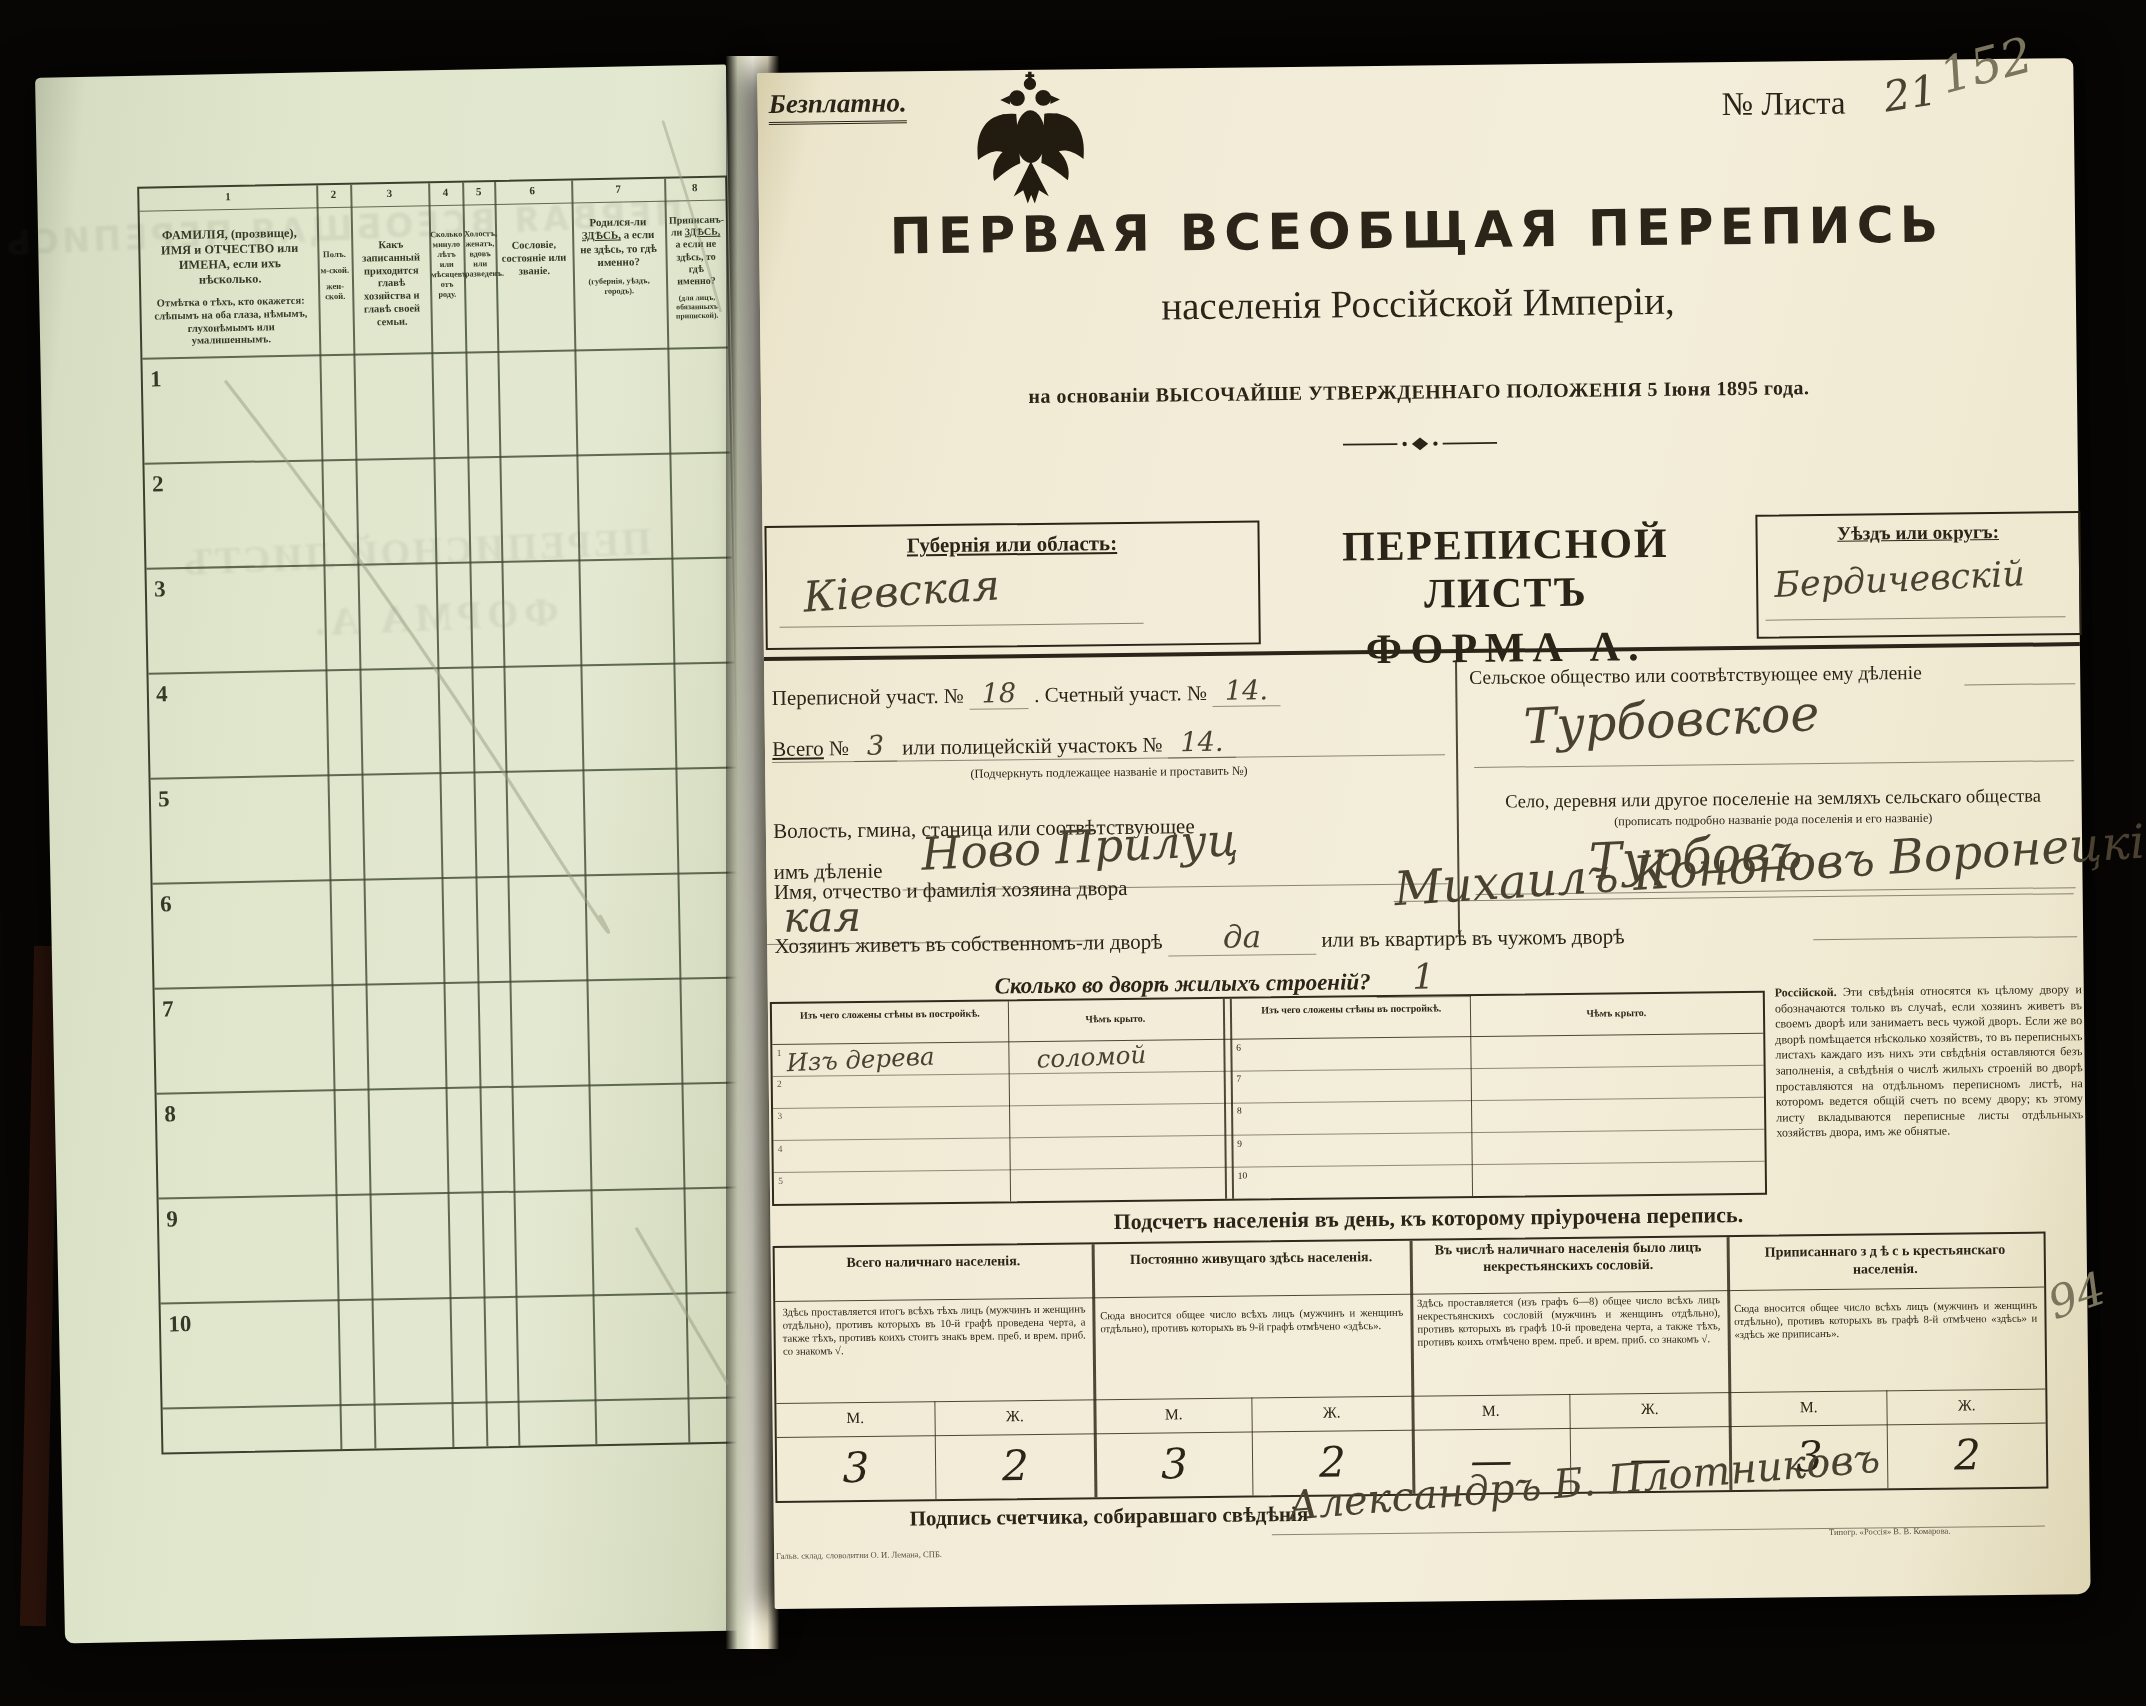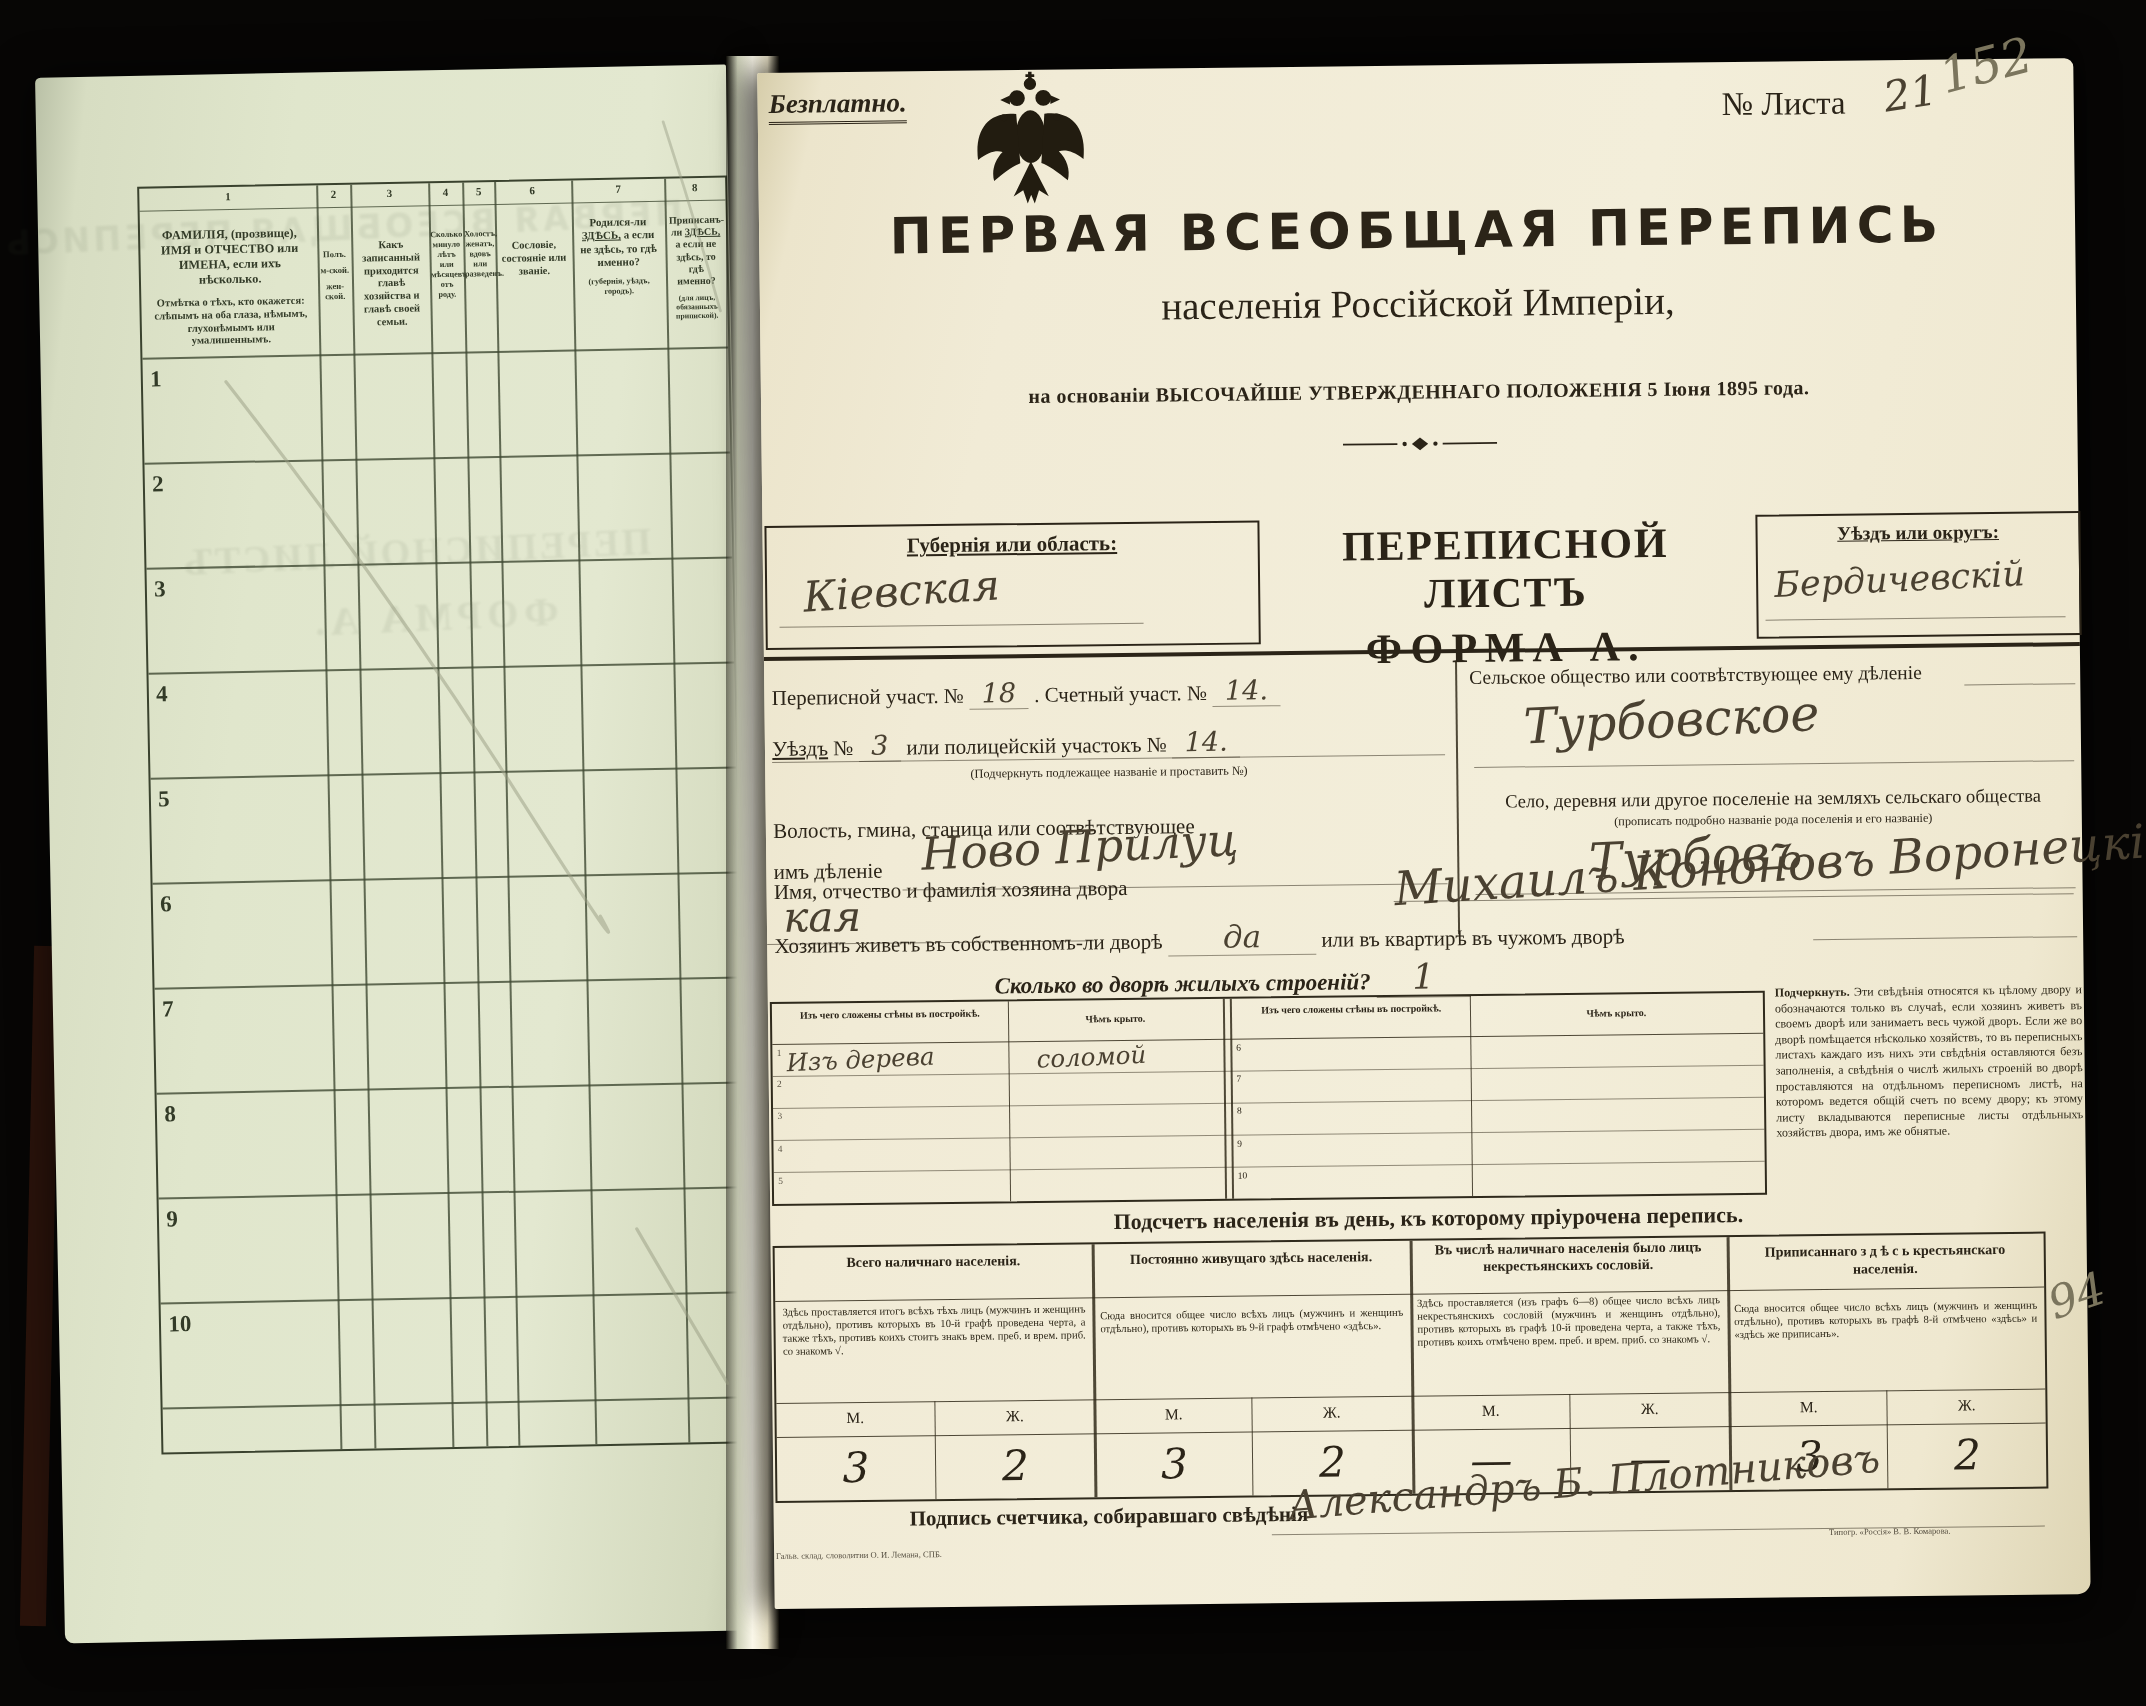--- a/index.html
+++ b/index.html
@@ -189,21 +189,21 @@
     <div class="abs" style="left:0;top:584px;width:1316px;height:3.6px;background:#2b2418;"></div>
     <div class="rvln" style="left:691px;top:596px;width:2.3px;height:273px;"></div>
 
     <div class="lbl" style="left:7.3px;top:607px;font-size:21px;">
       <span>Переписной участ. №</span>
       <span class="hw hwline" style="font-size:27px;">18</span>
       <span>. Счетный участ. №</span>
       <span class="hw hwline" style="font-size:27px;">14.</span>
     </div>
     <div class="lbl" style="left:7.3px;top:658px;font-size:21px;">
-      <span style="text-decoration:underline;">Уѣздъ</span>
+      <span style="text-decoration:underline;">Всего</span>
       <span>№</span>
       <span class="hw hwline" style="font-size:27px;">3</span>
       <span>или полицейскій участокъ №</span>
       <span class="hw hwline" style="font-size:27px;">14.</span>
     </div>
     <div class="uline" style="left:7.3px;top:689px;width:673px;"></div>
     <div class="lbl ctr" style="left:7.3px;top:696px;width:673px;font-size:12.3px;">(Подчеркнуть подлежащее названіе и проставить №)</div>
     <div class="lbl" style="left:7.3px;top:746px;font-size:21px;">Волость, гмина, станица или соотвѣтствующее</div>
     <div class="lbl" style="left:7.3px;top:787px;font-size:21px;">имъ дѣленіе</div>
     <div class="hw" style="position:absolute;left:155px;top:751px;font-size:45px;transform:rotate(-2deg);">Ново Прилуц</div>
@@ -256,21 +256,21 @@
       <span class="lbl" style="left:464px;top:44px;font-size:9.5px;">6</span>
       <span class="lbl" style="left:464px;top:75px;font-size:9.5px;">7</span>
       <span class="lbl" style="left:464px;top:107px;font-size:9.5px;">8</span>
       <span class="lbl" style="left:464px;top:140px;font-size:9.5px;">9</span>
       <span class="lbl" style="left:464px;top:172px;font-size:9.5px;">10</span>
       <div class="hw" style="position:absolute;left:14.5px;top:42px;font-size:24.5px;transform:rotate(-2deg);">Изъ дерева</div>
       <div class="hw" style="position:absolute;left:264px;top:42px;font-size:24.5px;transform:rotate(-2deg);">соломой</div>
     </div>
 
     <div class="note" style="left:1007px;top:924px;width:307px;">
-      <span class="b">Подчеркнуть.</span>
+      <span class="b">Россійской.</span>
       <span>Эти свѣдѣнія относятся къ цѣлому двору и обозначаются только въ случаѣ, если хозяинъ живетъ въ своемъ дворѣ или занимаетъ весь чужой дворъ. Если же во дворѣ помѣщается нѣсколько хозяйствъ, то въ переписныхъ листахъ каждаго изъ нихъ эти свѣдѣнія оставляются безъ заполненія, а свѣдѣнія о числѣ жилыхъ строеній во дворѣ проставляются на отдѣльномъ переписномъ листѣ, на которомъ ведется общій счетъ по всему двору; къ этому листу вкладываются переписные листы отдѣльныхъ хозяйствъ двора, имъ же обнятые.</span>
     </div>
 
     <div class="lbl b ctr" style="left:0;top:1140px;width:1316px;font-size:22px;">Подсчетъ населенія въ день, къ которому пріурочена перепись.</div>
 
     <div class="stable" style="left:1.8px;top:1173px;width:1269px;height:253px;">
       <div class="rvln" style="left:317px;top:0;width:3.2px;height:253px;"></div>
       <div class="rvln" style="left:635px;top:0;width:3.2px;height:253px;"></div>
       <div class="rvln" style="left:952px;top:0;width:3.2px;height:253px;"></div>
       <div class="rhln" style="left:0;top:53px;width:1269px;height:1.4px;"></div>

